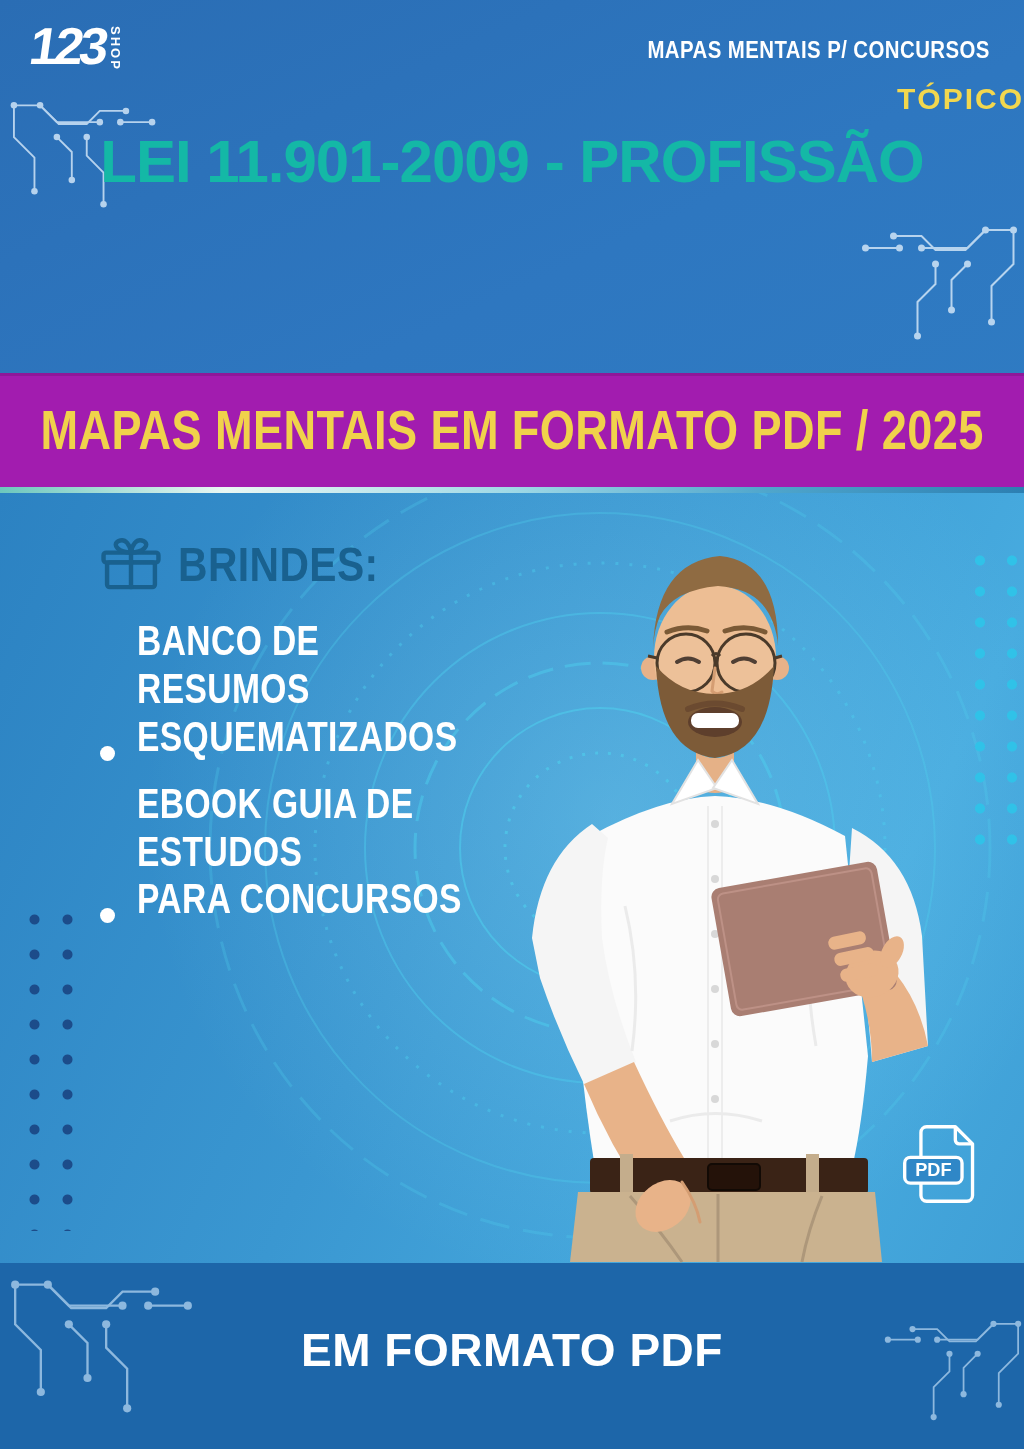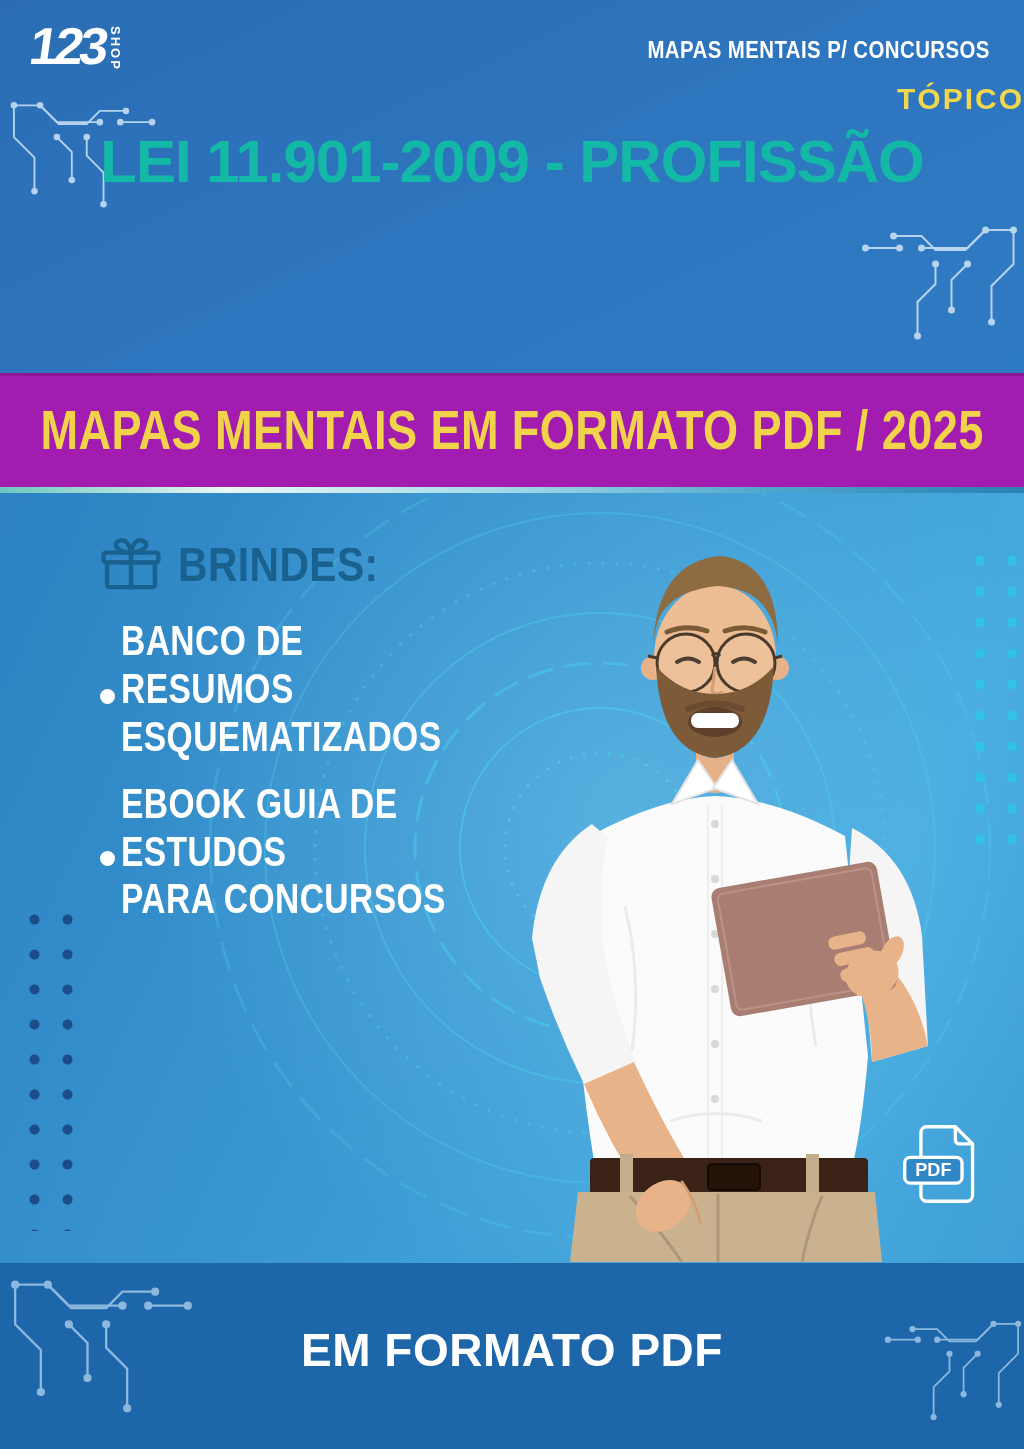--- a/index.html
+++ b/index.html
@@ -31,21 +31,21 @@
     font-size:60px;font-weight:700;line-height:1.06;letter-spacing:-1px;}
   
   .banner-text{color:#f0d24b;font-size:55px;font-weight:700;white-space:nowrap;
     transform:scaleX(.82);transform-origin:center;letter-spacing:.5px;}
   
   .offers{position:absolute;left:100px;top:44px;width:470px;z-index:4;}
   .offers-heading{display:flex;align-items:flex-start;gap:16px;color:#19618f;}
   .offers-heading-text{font-size:48px;font-weight:700;transform:scaleX(.85);
     transform-origin:left center;letter-spacing:.5px;}
   .offer-list{list-style:none;margin:24px 0 0 0;padding:0;}
-  .offer-item{display:flex;align-items:center;gap:6px;margin-bottom:19px;}
+  .offer-item{display:flex;align-items:flex-end;gap:22px;margin-bottom:19px;}
   .bullet-dot{flex:0 0 auto;width:15px;height:15px;border-radius:50%;background:#fff;margin-top:15px;}
   .offer-text{color:#fff;font-size:42px;font-weight:700;line-height:1.14;white-space:pre-line;
     transform:scaleX(.8);transform-origin:left top;letter-spacing:.5px;}
   
   .circuit{position:absolute;}
   .circuit.tl{left:8px;top:96px;width:150px;height:140px;color:#cfe4f7;opacity:.85;}
   .circuit.tr{right:2px;top:220px;width:165px;height:150px;color:#cfe4f7;opacity:.85;transform:scaleX(-1);}
   .circuit.bl{left:4px;top:10px;width:195px;height:175px;color:#a9cdec;opacity:.8;}
   .circuit.br{right:0;top:52px;width:180px;height:132px;color:#a9cdec;opacity:.8;transform:scaleX(-1);}
   .circles-svg{position:absolute;left:0;top:0;z-index:1;}

